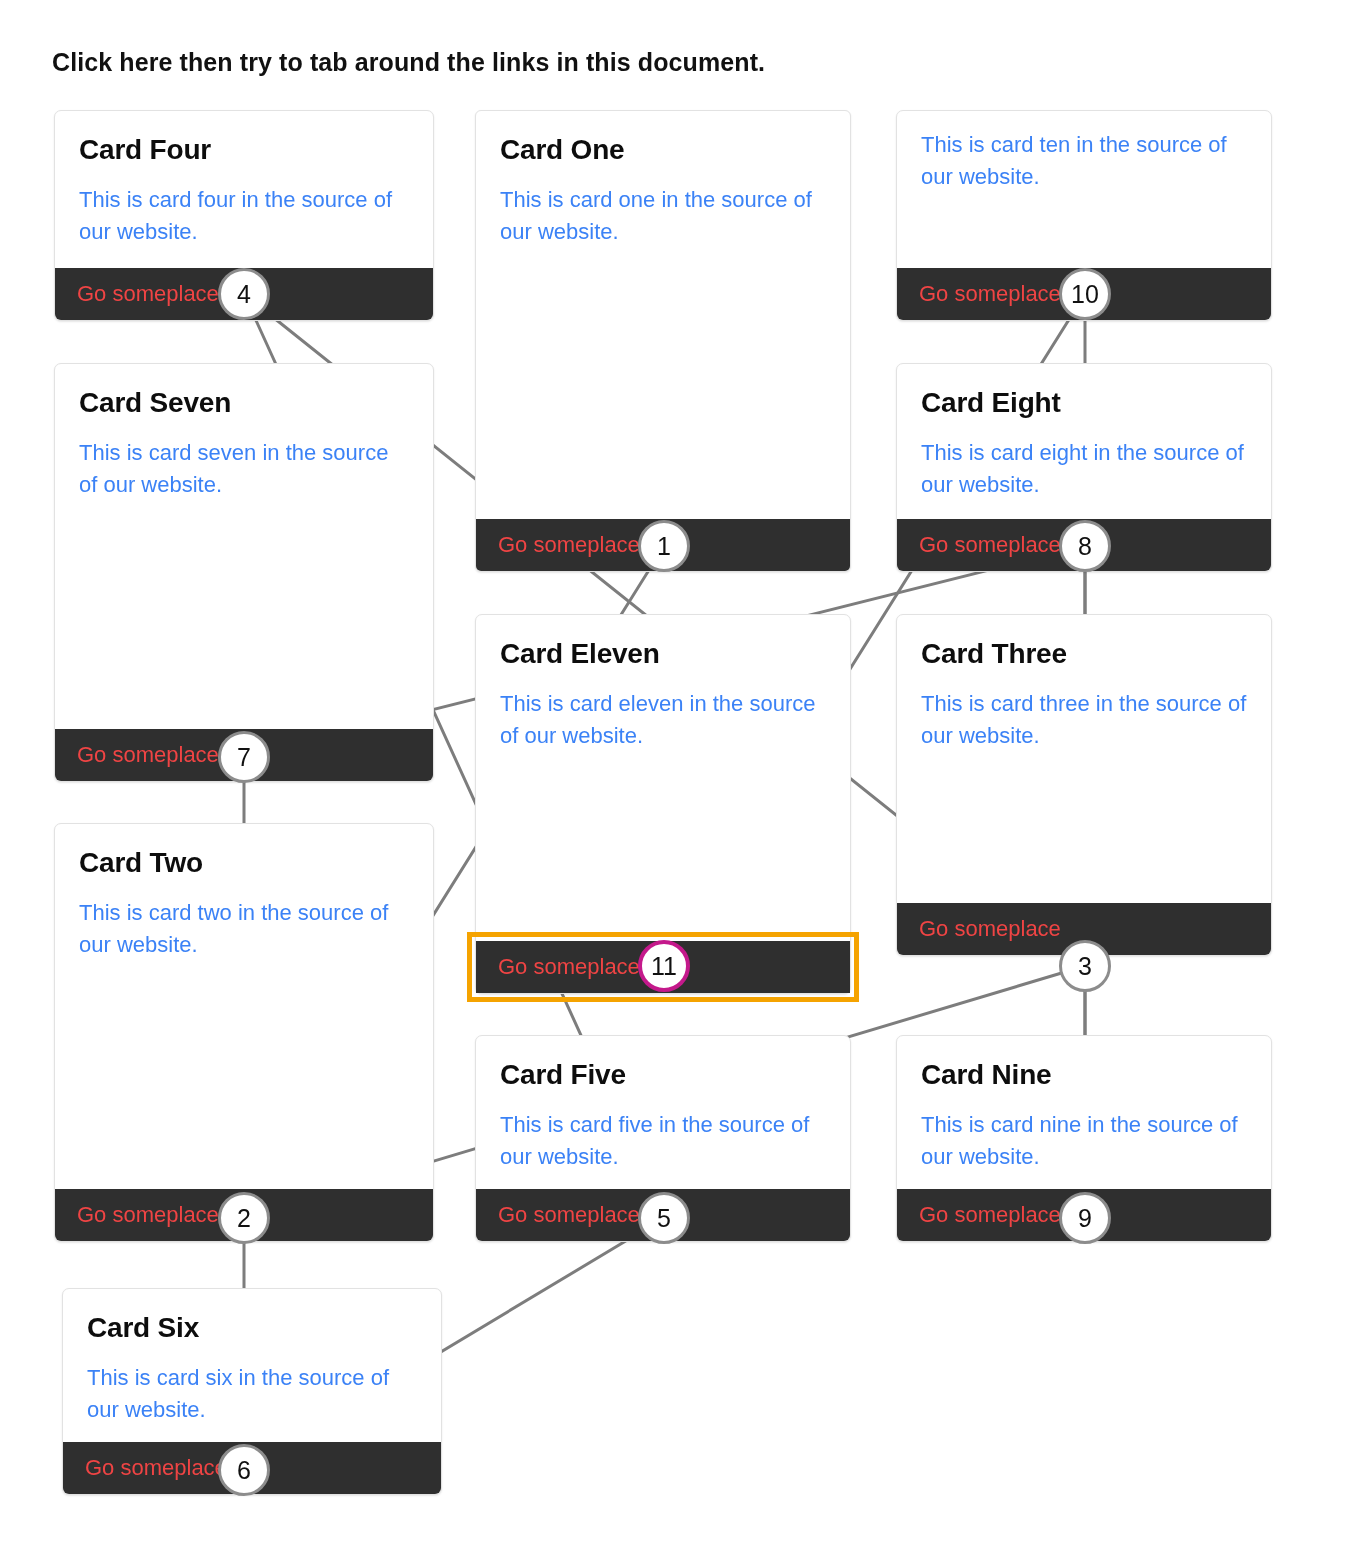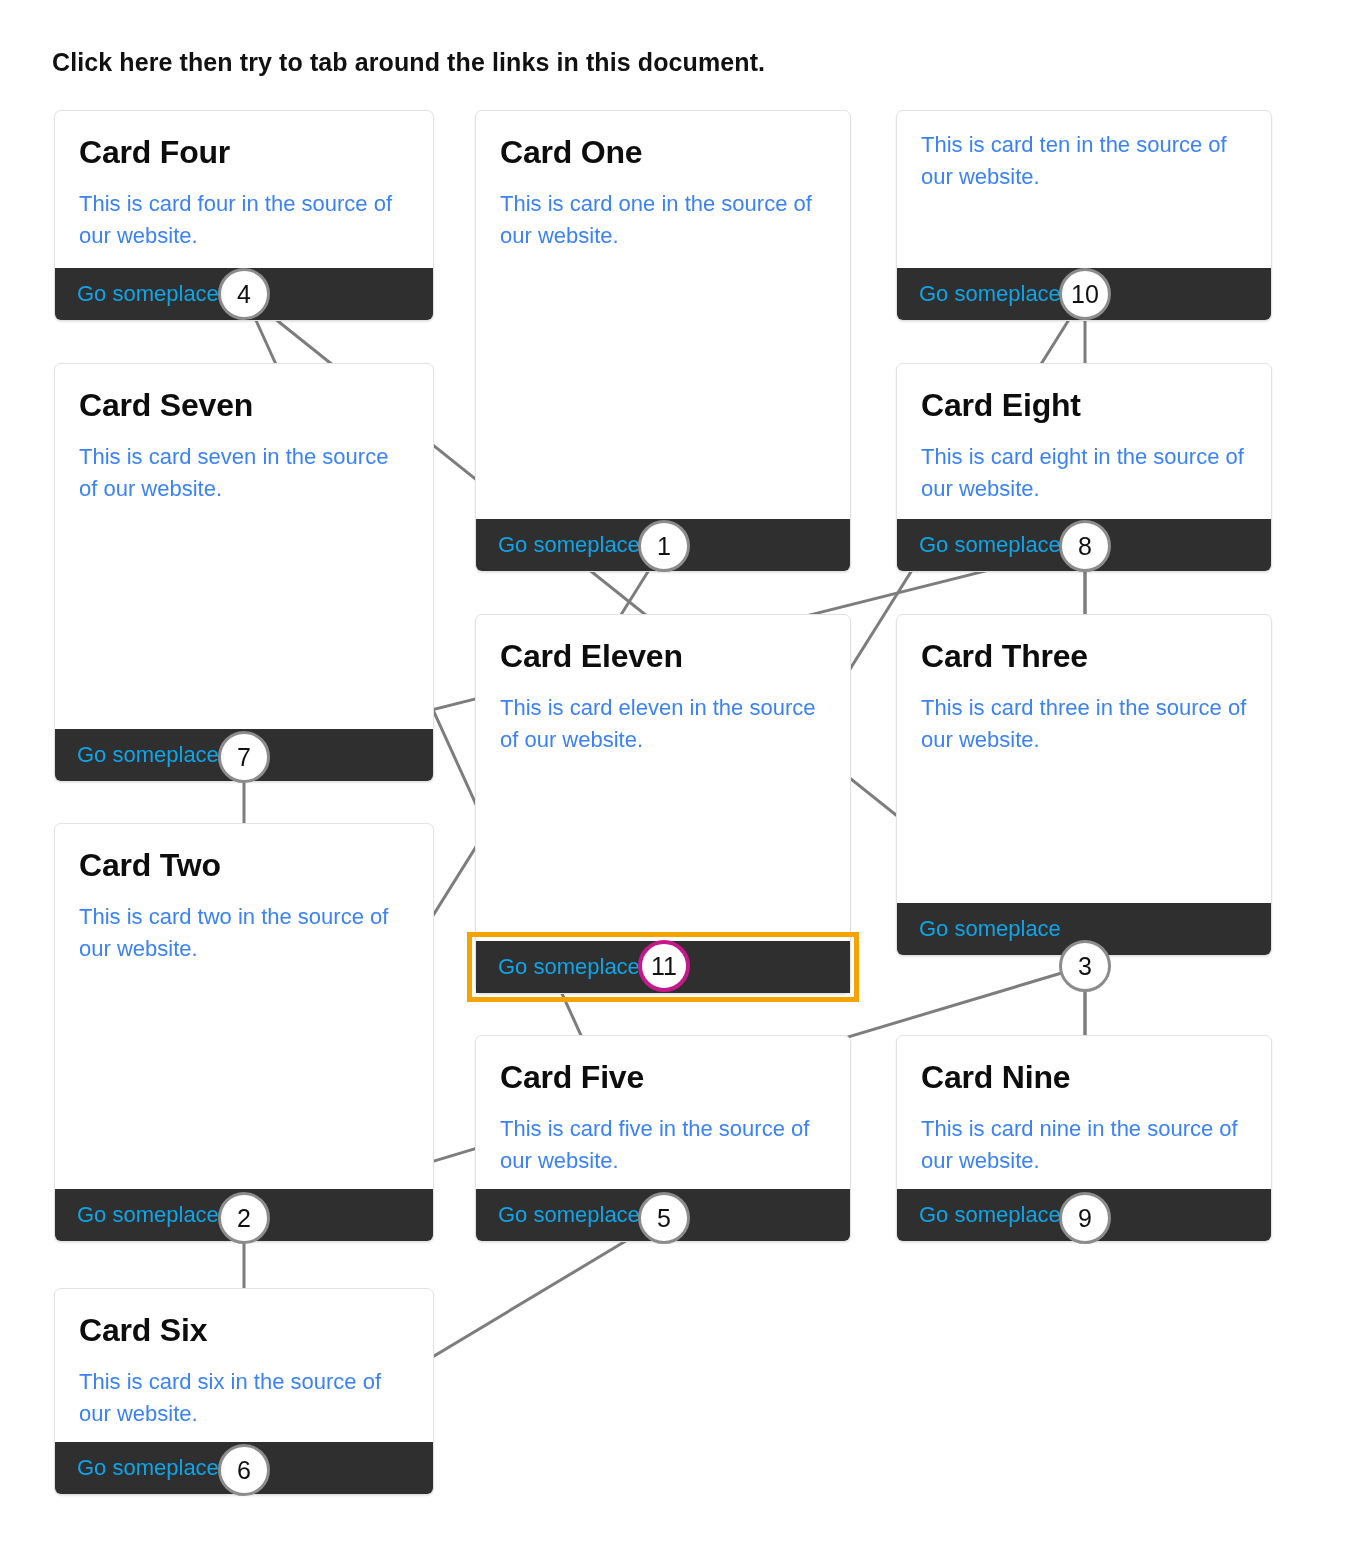--- a/index.html
+++ b/index.html
@@ -31,38 +31,38 @@
     background:#ffffff;
     border:1px solid #e2e2e2;
     border-radius:7px;
     box-shadow:0 1px 2px rgba(0,0,0,0.10);
     box-sizing:border-box;
     display:flex;
     flex-direction:column;
     overflow:hidden;
   }
   .card-title{
-    font-size:32px;
+    font-size:28px;
     font-weight:bold;
     color:#0d0d0d;
     margin:24px 0 0 24px;
     line-height:1.1;
     letter-spacing:-0.2px;
   }
   .card-body{
     font-size:22px;
     color:#3b82f6;
     margin:18px 24px 0 24px;
     line-height:1.45;
     flex:1 1 auto;
   }
   .card-link{
     display:block;
     background:#2f2f2f;
-    color:#0ea5e9;
+    color:#ef4444;
     font-size:22px;
     padding:13px 0 13px 22px;
     text-decoration:none;
     box-sizing:border-box;
     width:100%;
     white-space:nowrap;
     overflow:hidden;
     flex:0 0 auto;
   }
   .card.focused .card-link{
@@ -105,21 +105,21 @@
 <body>
 
 <div id="intro">Click here then try to tab around the links in this document.</div>
 
 <div id="board">
     <div class="card" style="left: 54px; top: 110px; width: 380px; height: 211px; z-index: 5;">
       <div class="card-title">Card Four</div>
       <div class="card-body">This is card four in the source of our website.</div>
       <a class="card-link" href="#">Go someplace</a>
     </div>
-    <div class="card" style="left: 475px; top: 110px; width: 376px; height: 462px; z-index: 5;">
+    <div class="card" style="left: 475px; top: 110px; width: 376px; height: 462px; z-index: 5; border-radius: 6px;">
       <div class="card-title">Card One</div>
       <div class="card-body">This is card one in the source of our website.</div>
       <a class="card-link" href="#">Go someplace</a>
     </div>
     <div class="card" style="left: 896px; top: 110px; width: 376px; height: 211px; z-index: 5;">
       <div class="card-body">This is card ten in the source of our website.</div>
       <a class="card-link" href="#">Go someplace</a>
     </div>
     <div class="card" style="left: 54px; top: 363px; width: 380px; height: 419px; z-index: 5;">
       <div class="card-title">Card Seven</div>
@@ -149,21 +149,21 @@
     <div class="card" style="left: 475px; top: 1035px; width: 376px; height: 207px; z-index: 5;">
       <div class="card-title">Card Five</div>
       <div class="card-body">This is card five in the source of our website.</div>
       <a class="card-link" href="#">Go someplace</a>
     </div>
     <div class="card" style="left: 896px; top: 1035px; width: 376px; height: 207px; z-index: 5;">
       <div class="card-title">Card Nine</div>
       <div class="card-body">This is card nine in the source of our website.</div>
       <a class="card-link" href="#">Go someplace</a>
     </div>
-    <div class="card" style="left: 54px; top: 1288px; width: 380px; height: 207px; z-index: 5;">
+    <div class="card" style="left: 62px; top: 1288px; width: 380px; height: 207px; z-index: 5;">
       <div class="card-title">Card Six</div>
       <div class="card-body">This is card six in the source of our website.</div>
       <a class="card-link" href="#">Go someplace</a>
     </div>
   </div>
 
 <svg id="lines" viewBox="0 0 1347 1548" width="1347" height="1548">
     <line x1="664" y1="546" x2="244" y2="1218" stroke="#7d7d7d" stroke-width="3" stroke-linecap="round"></line>
     <line x1="244" y1="1218" x2="1085" y2="966" stroke="#7d7d7d" stroke-width="3" stroke-linecap="round"></line>
     <line x1="1085" y1="966" x2="244" y2="294" stroke="#7d7d7d" stroke-width="3" stroke-linecap="round"></line>

